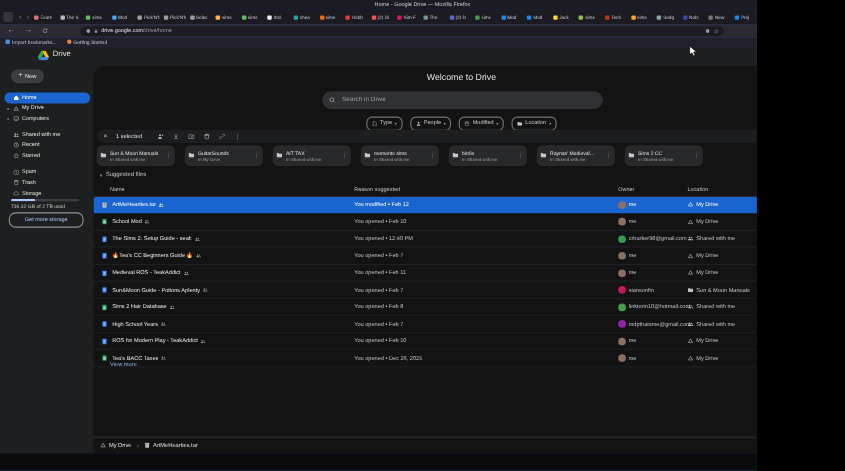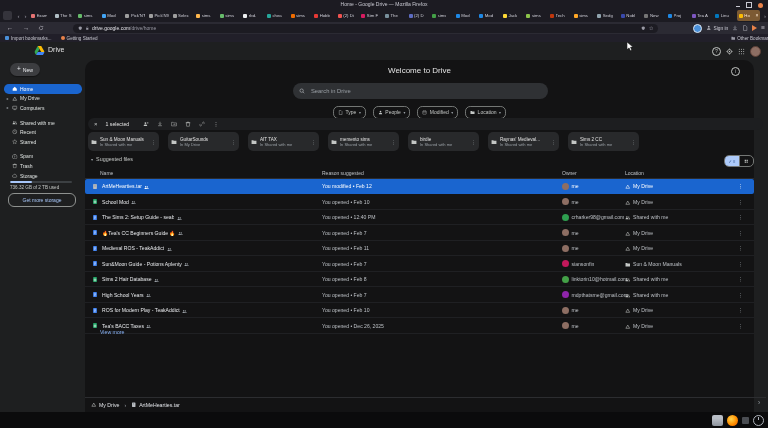--- a/index.html
+++ b/index.html
@@ -1,16 +1,16 @@
 <!DOCTYPE html>
 <html><head>
 <meta charset="utf-8">
 <style>
   html,body{margin:0;padding:0;background:#000;}
-  #screen{position:relative;width:768px;height:428px;background:#1d4ed8;font-family:"Liberation Sans",sans-serif;overflow:hidden;color:#e3e3e3;}
+  #screen{position:relative;width:688px;height:428px;background:#1d4ed8;font-family:"Liberation Sans",sans-serif;overflow:hidden;color:#e3e3e3;}
   .ic{display:inline-block;vertical-align:middle;flex:none;}
   svg.ic{fill:currentColor;}
   
   #titlebar{position:absolute;left:0;top:0;width:768px;height:9px;background:#1c1b22;}
   #title-text{position:absolute;left:0;right:0;top:0;height:9px;line-height:9px;text-align:center;font-size:5px;color:#c9c9d2;}
   #wc{position:absolute;right:5px;top:2px;display:flex;gap:6px;align-items:center;height:6px;}
   .wc-min{width:4px;height:1px;background:#c9c9d2;margin-top:3px;}
   .wc-max{width:4px;height:4px;border:1px solid #c9c9d2;}
   .wc-close{width:5px;height:5px;border-radius:50%;background:#e8824a;}
   

